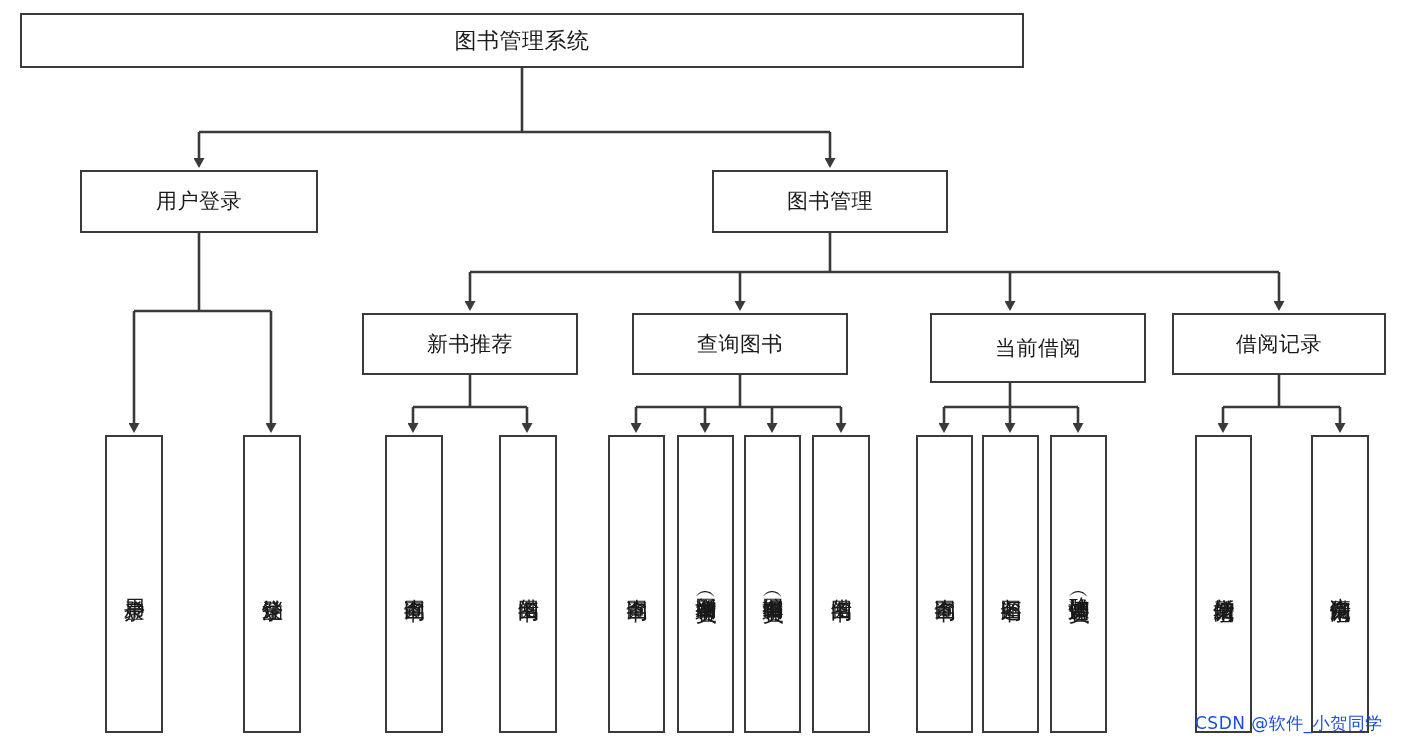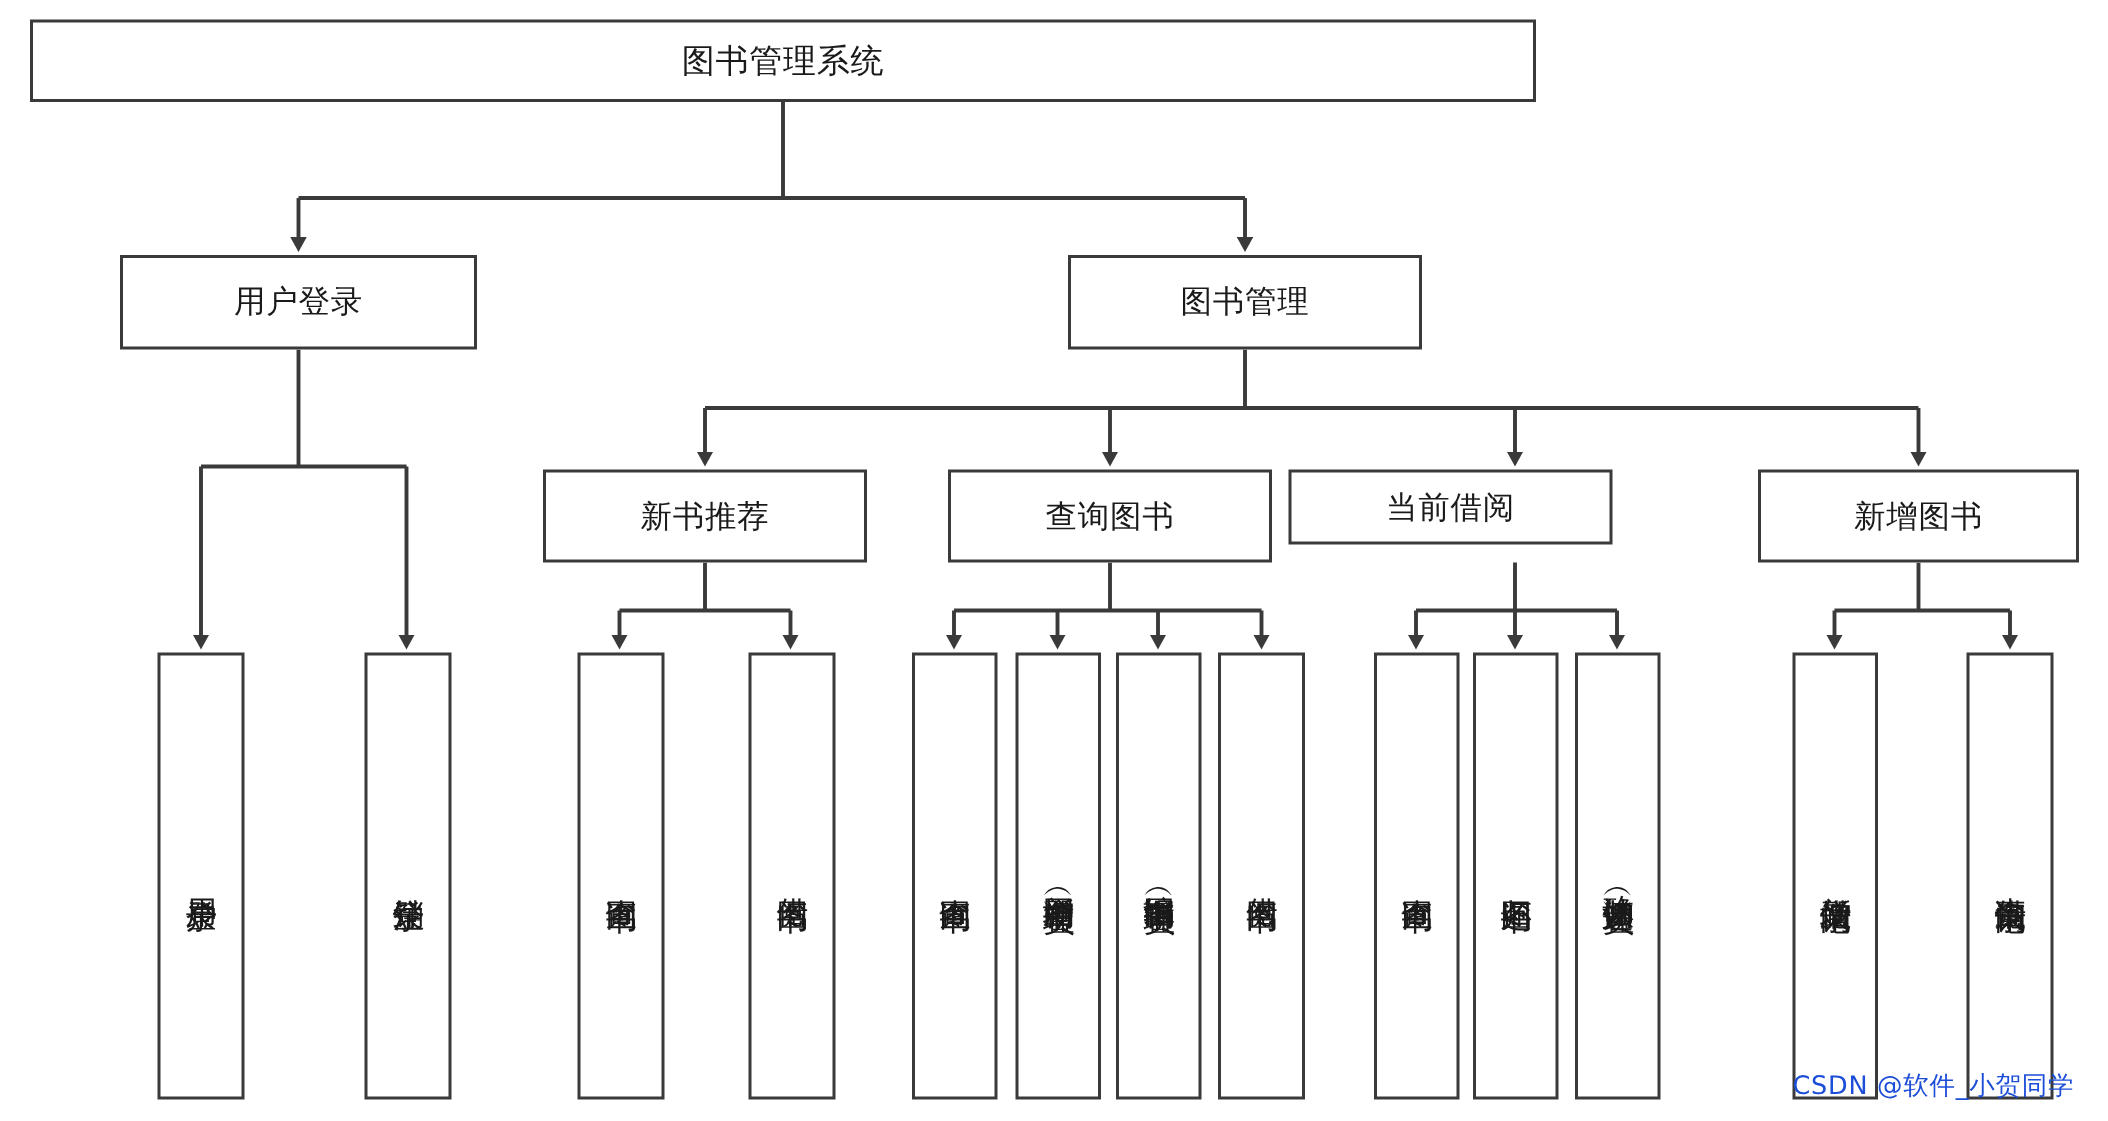--- a/index.html
+++ b/index.html
@@ -28,21 +28,20 @@
   }
   .node {
     position: absolute;
     box-sizing: border-box;
     background: #ffffff;
     border: 2px solid #3a3a3a;
     display: flex;
     align-items: center;
     justify-content: center;
     color: #1a1a1a;
-    font-family: Liberation Serif, serif;
   }
   .node .label {
     display: block;
     text-align: center;
     line-height: 1.15;
   }
   
   .node.h .label {
     font-size: 21px;
     letter-spacing: 0.5px;
@@ -140,25 +139,25 @@
   <div class="node h" style="left:712px; top:170px; width:236px; height:63px;">
     <span class="label">图书管理</span>
   </div>
 
   <div class="node h" style="left:362px; top:313px; width:216px; height:62px;">
     <span class="label">新书推荐</span>
   </div>
   <div class="node h" style="left:632px; top:313px; width:216px; height:62px;">
     <span class="label">查询图书</span>
   </div>
-  <div class="node h" style="left:859px; top:313px; width:216px; height:50px;">
+  <div class="node h" style="left:930px; top:313px; width:216px; height:70px;">
     <span class="label">当前借阅</span>
   </div>
   <div class="node h" style="left:1172px; top:313px; width:214px; height:62px;">
-    <span class="label">新增图书</span>
+    <span class="label">借阅记录</span>
   </div>
 
   <div class="node v" style="left:105px; top:435px; width:58px; height:298px;">
     <span class="label">用户登录</span>
   </div>
   <div class="node v" style="left:243px; top:435px; width:58px; height:298px;">
     <span class="label">注销登录</span>
   </div>
 
   <div class="node v" style="left:385px; top:435px; width:58px; height:298px;">

